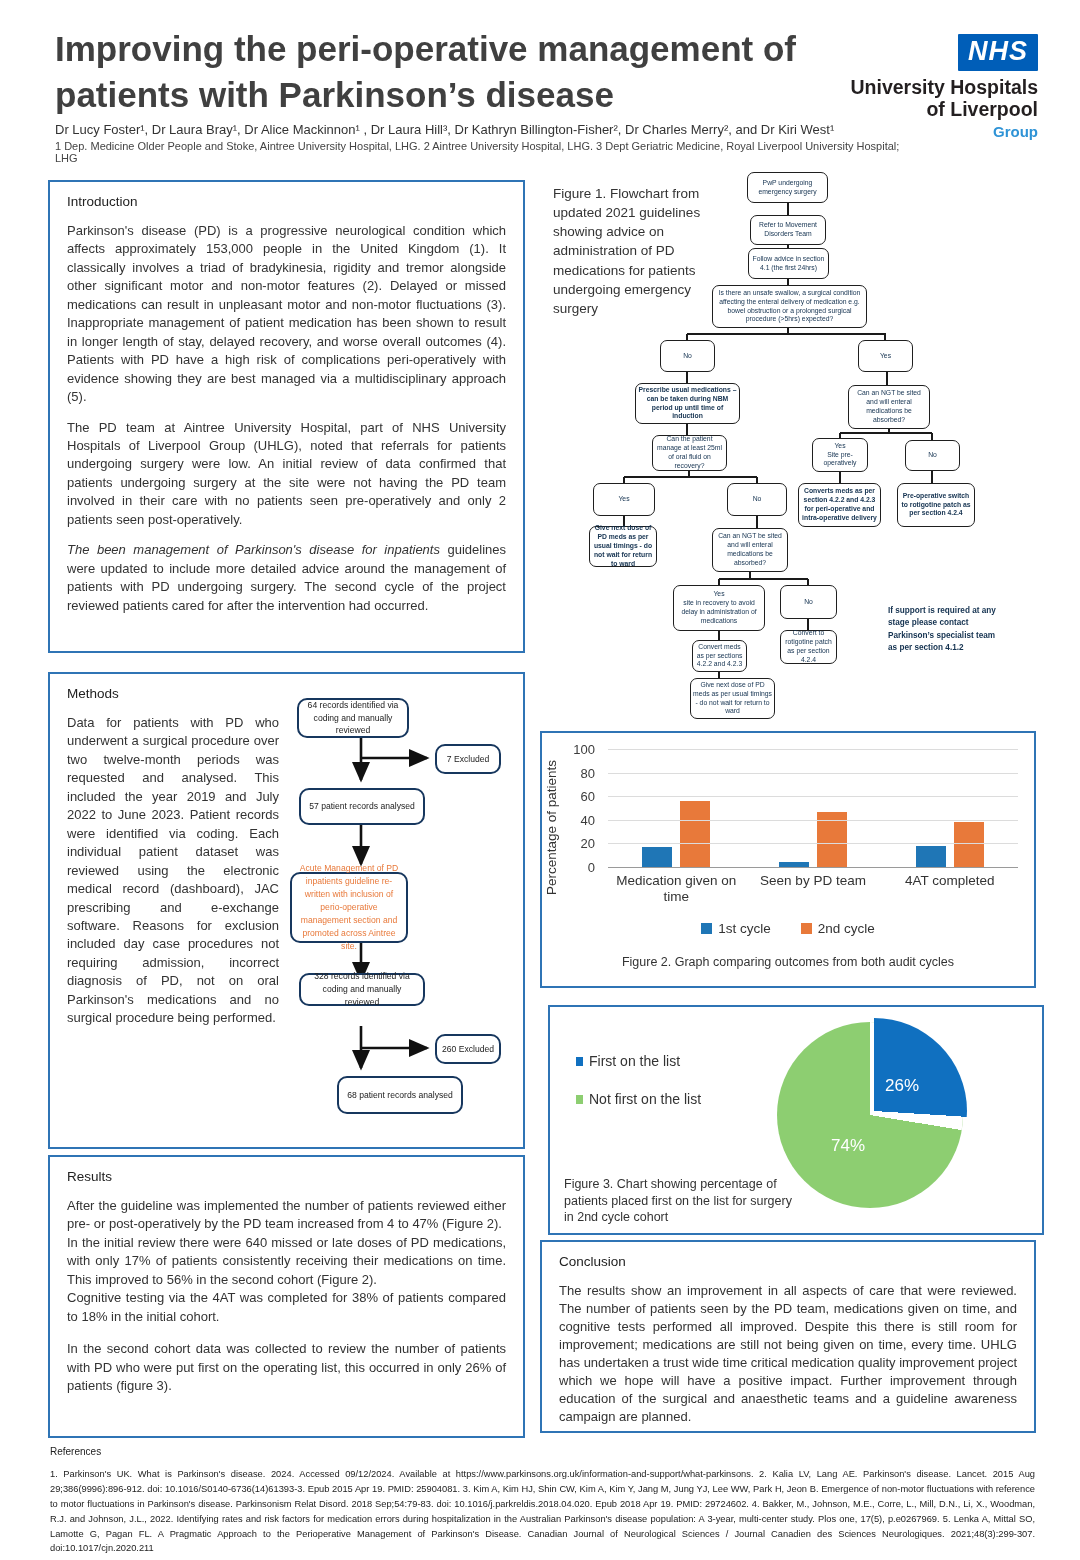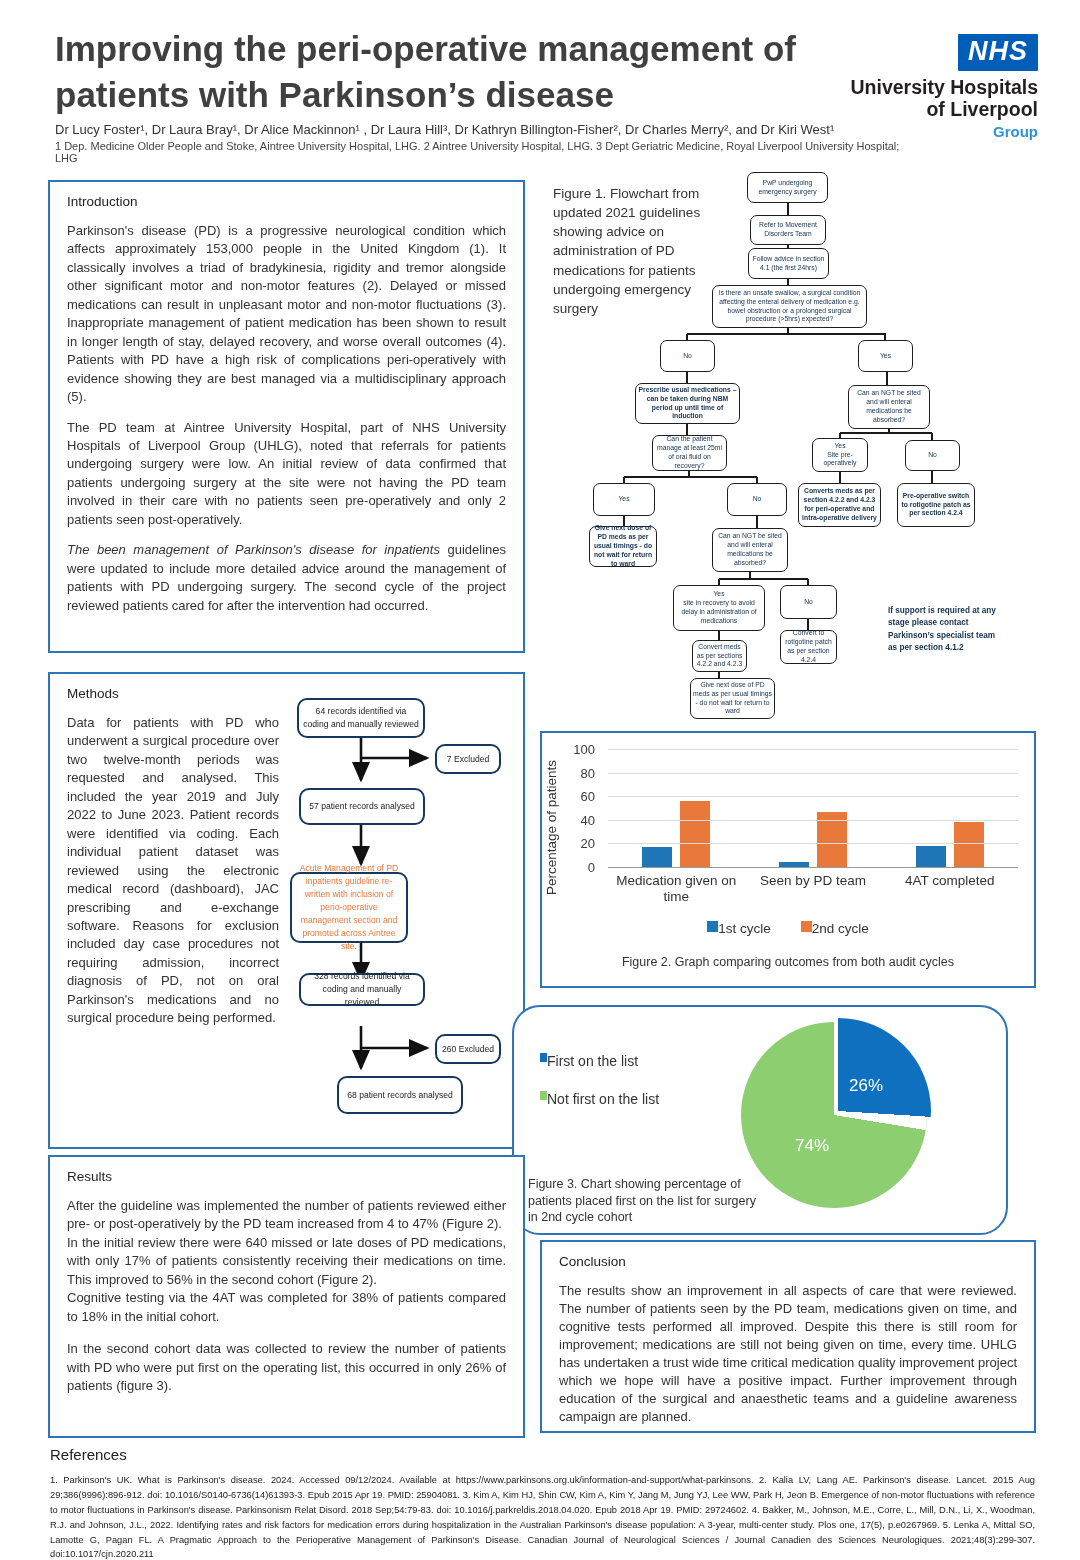--- a/index.html
+++ b/index.html
@@ -52,38 +52,38 @@
   .fig2-plot{position:absolute;left:66px;right:16px;top:16px;height:118px;border-bottom:1.5px solid #9a9a9a;}
   .gridline{position:absolute;left:0;right:0;height:1px;background:#dcdcdc;}
   .bar-groups{position:absolute;left:0;right:0;top:0;bottom:0;display:flex;
               justify-content:space-around;align-items:flex-end;}
   .bar-group{display:flex;align-items:flex-end;gap:8px;}
   .bar{width:30px;}
   .fig2-xlabels{position:absolute;left:66px;right:16px;top:140px;display:flex;justify-content:space-around;}
   .xlab{width:34%;text-align:center;font-size:13.5px;line-height:1.15;color:#333;}
   .fig2-legend{position:absolute;left:0;right:0;top:188px;display:flex;justify-content:center;
                gap:30px;font-size:13.5px;color:#333;}
-  .legend-item{display:flex;}
+  .legend-item{display:flex;align-items:center;gap:6px;}
   .legend-marker{width:11px;height:11px;display:inline-block;}
   .fig2-caption{position:absolute;left:0;right:0;top:222px;text-align:center;font-size:12.5px;color:#333;}
 
   
   .fig3-legend{position:absolute;left:26px;top:46px;font-size:14px;color:#333;}
   .fig3-legend .legend-item{margin-bottom:22px;}
   .fig3-legend .legend-marker{width:7px;height:9px;}
   .pie{position:absolute;left:227px;top:15px;width:186px;height:186px;}
   .pie-base,.pie-gap,.pie-slice{position:absolute;inset:0;border-radius:50%;}
   .pie-label{position:absolute;color:#fff;font-size:17px;}
   .pie-label.l26{left:108px;top:54px;}
   .pie-label.l74{left:54px;top:114px;}
   .fig3-caption{position:absolute;left:14px;bottom:8px;width:230px;font-size:12.5px;line-height:1.3;color:#333;}
 
   
   .refs{position:absolute;left:50px;top:1446px;width:985px;}
-  .refs h3{font-size:15px;font-weight:400;margin:0 0 10px 0;color:#222;}
+  .refs h3{font-size:10px;font-weight:400;margin:0 0 10px 0;color:#222;}
   .refs .body{font-size:9.3px;line-height:1.6;color:#222;text-align:justify;}
 </style>
 </head>
 <body>
 
 <div class="poster">
 
   <div class="title">Improving the peri-operative management of patients with Parkinson’s disease</div>
   <div class="nhs-block">
     <span class="nhs-logo">NHS</span>
@@ -177,21 +177,21 @@
         </defs>
         <g stroke="#111" stroke-width="2.6" fill="none">
           <line x1="74" y1="46" x2="74" y2="88" marker-end="url(#arw)"></line>
           <line x1="74" y1="66" x2="140" y2="66" marker-end="url(#arw)"></line>
           <line x1="74" y1="133" x2="74" y2="172" marker-end="url(#arw)"></line>
           <line x1="74" y1="251" x2="74" y2="288" marker-end="url(#arw)"></line>
           <line x1="74" y1="334" x2="74" y2="376" marker-end="url(#arw)"></line>
           <line x1="74" y1="356" x2="140" y2="356" marker-end="url(#arw)"></line>
         </g>
       </svg>
-      <div class="mnode" style="left:10px;top:6px;width:128px;height:40px;">64 records identified via coding and manually reviewed</div>
+      <div class="mnode" style="left:10px;top:6px;width:112px;height:40px;">64 records identified via coding and manually reviewed</div>
       <div class="mnode" style="left:148px;top:52px;width:66px;height:30px;">7 Excluded</div>
       <div class="mnode" style="left:12px;top:96px;width:126px;height:37px;">57 patient records analysed</div>
       <div class="mnode orange" style="left:3px;top:180px;width:118px;height:71px;">Acute Management of PD inpatients guideline re-written with inclusion of perio-operative management section and promoted across Aintree site.</div>
       <div class="mnode" style="left:12px;top:281px;width:126px;height:33px;">328 records identified via coding and manually reviewed</div>
       <div class="mnode" style="left:148px;top:342px;width:66px;height:30px;">260 Excluded</div>
       <div class="mnode" style="left:12px;top:384px;width:126px;height:38px;margin-left:38px;">68 patient records analysed</div>
     </div>
   </div>
 
   <div class="section" style="left:540px;top:731px;width:496px;height:257px;padding:0;">
@@ -236,21 +236,21 @@
         <span>1st cycle</span>
       </div>
       <div class="legend-item">
         <span class="legend-marker" style="background: rgb(232, 121, 58);"></span>
         <span>2nd cycle</span>
       </div>
     </div>
     <div class="fig2-caption">Figure 2. Graph comparing outcomes from both audit cycles</div>
   </div>
 
-  <div class="section" style="left:512px;top:1005px;width:496px;height:230px;padding:0;border-radius:28px;">
+  <div class="section" style="left:548px;top:1005px;width:496px;height:230px;padding:0;">
     <div class="fig3-legend">
       <div class="legend-item">
         <span class="legend-marker pie-m0" style="background: rgb(16, 112, 192);"></span>
         <span>First on the list</span>
       </div>
       <div class="legend-item">
         <span class="legend-marker pie-m1" style="background: rgb(141, 206, 113);"></span>
         <span>Not first on the list</span>
       </div>
     </div>

